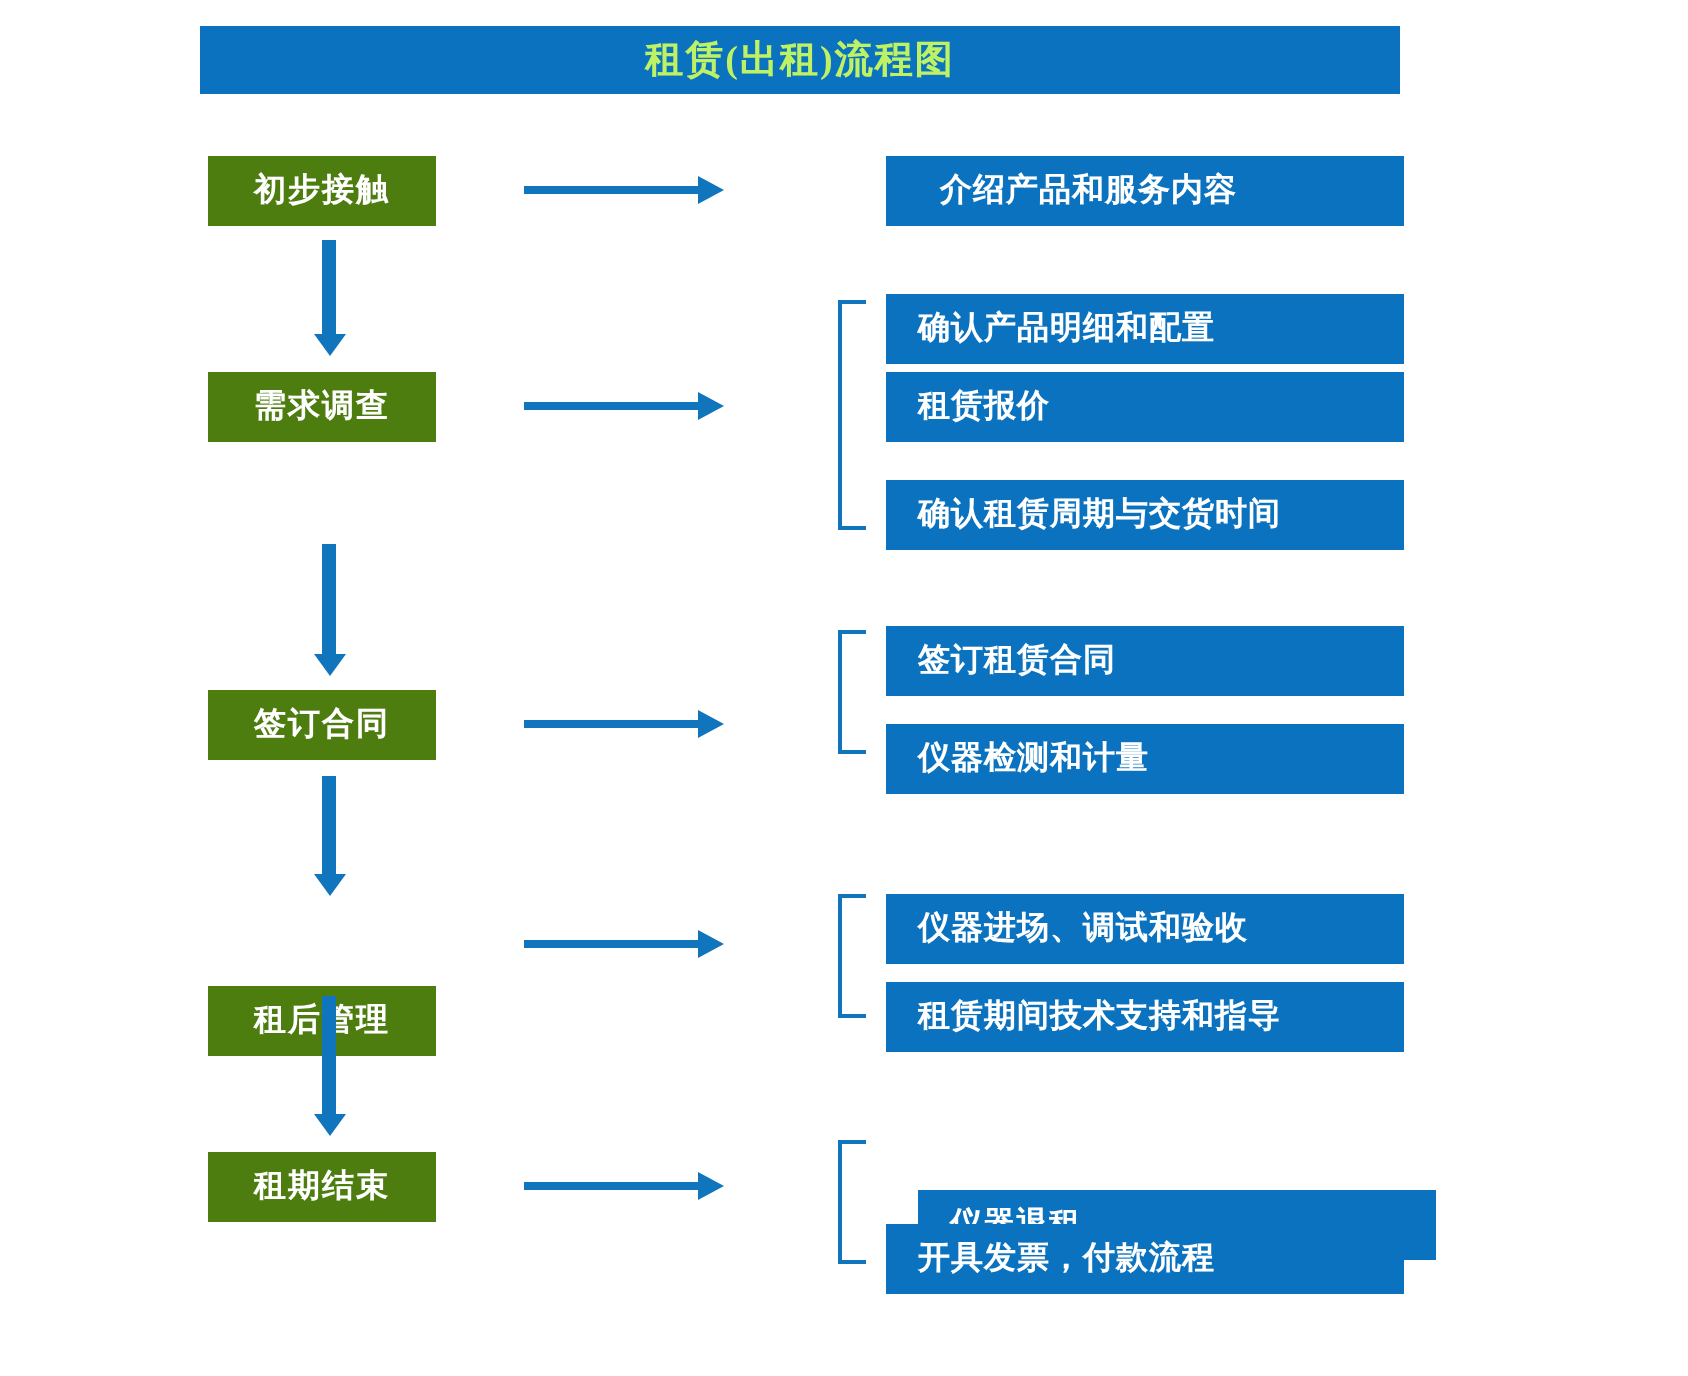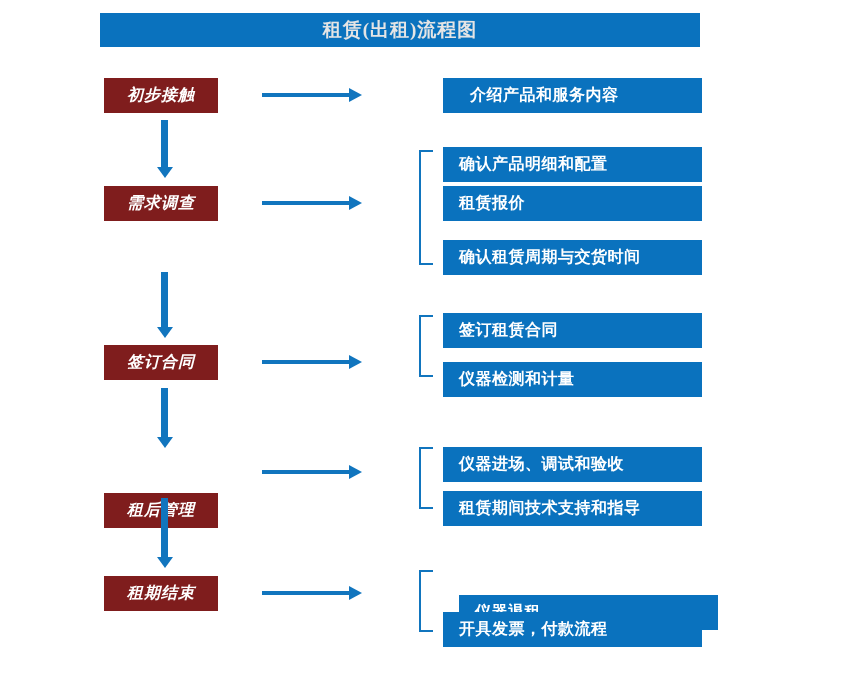--- a/index.html
+++ b/index.html
@@ -20,46 +20,45 @@
   }
 
   
   .title-banner {
     position: absolute;
     left: 100px;
     top: 13px;
     width: 600px;
     height: 34px;
     background: #0A72BE;
-    color: #e5e5e5;
+    color: #bef264;
     display: flex;
     align-items: center;
     justify-content: center;
     font-size: 19px;
     font-weight: bold;
     letter-spacing: 1px;
     white-space: nowrap;
   }
 
   
   .stage-box {
     position: absolute;
     left: 104px;
     width: 114px;
     height: 35px;
-    background: #7f1d1d;
+    background: #4d7c0f;
     color: #ffffff;
     display: flex;
     align-items: center;
     justify-content: center;
     font-size: 16px;
     font-weight: bold;
     letter-spacing: 1px;
     white-space: nowrap;
-    font-style: italic;
   }
 
   
   .detail-box {
     position: absolute;
     left: 443px;
     width: 259px;
     height: 35px;
     background: #0A72BE;
     color: #ffffff;

